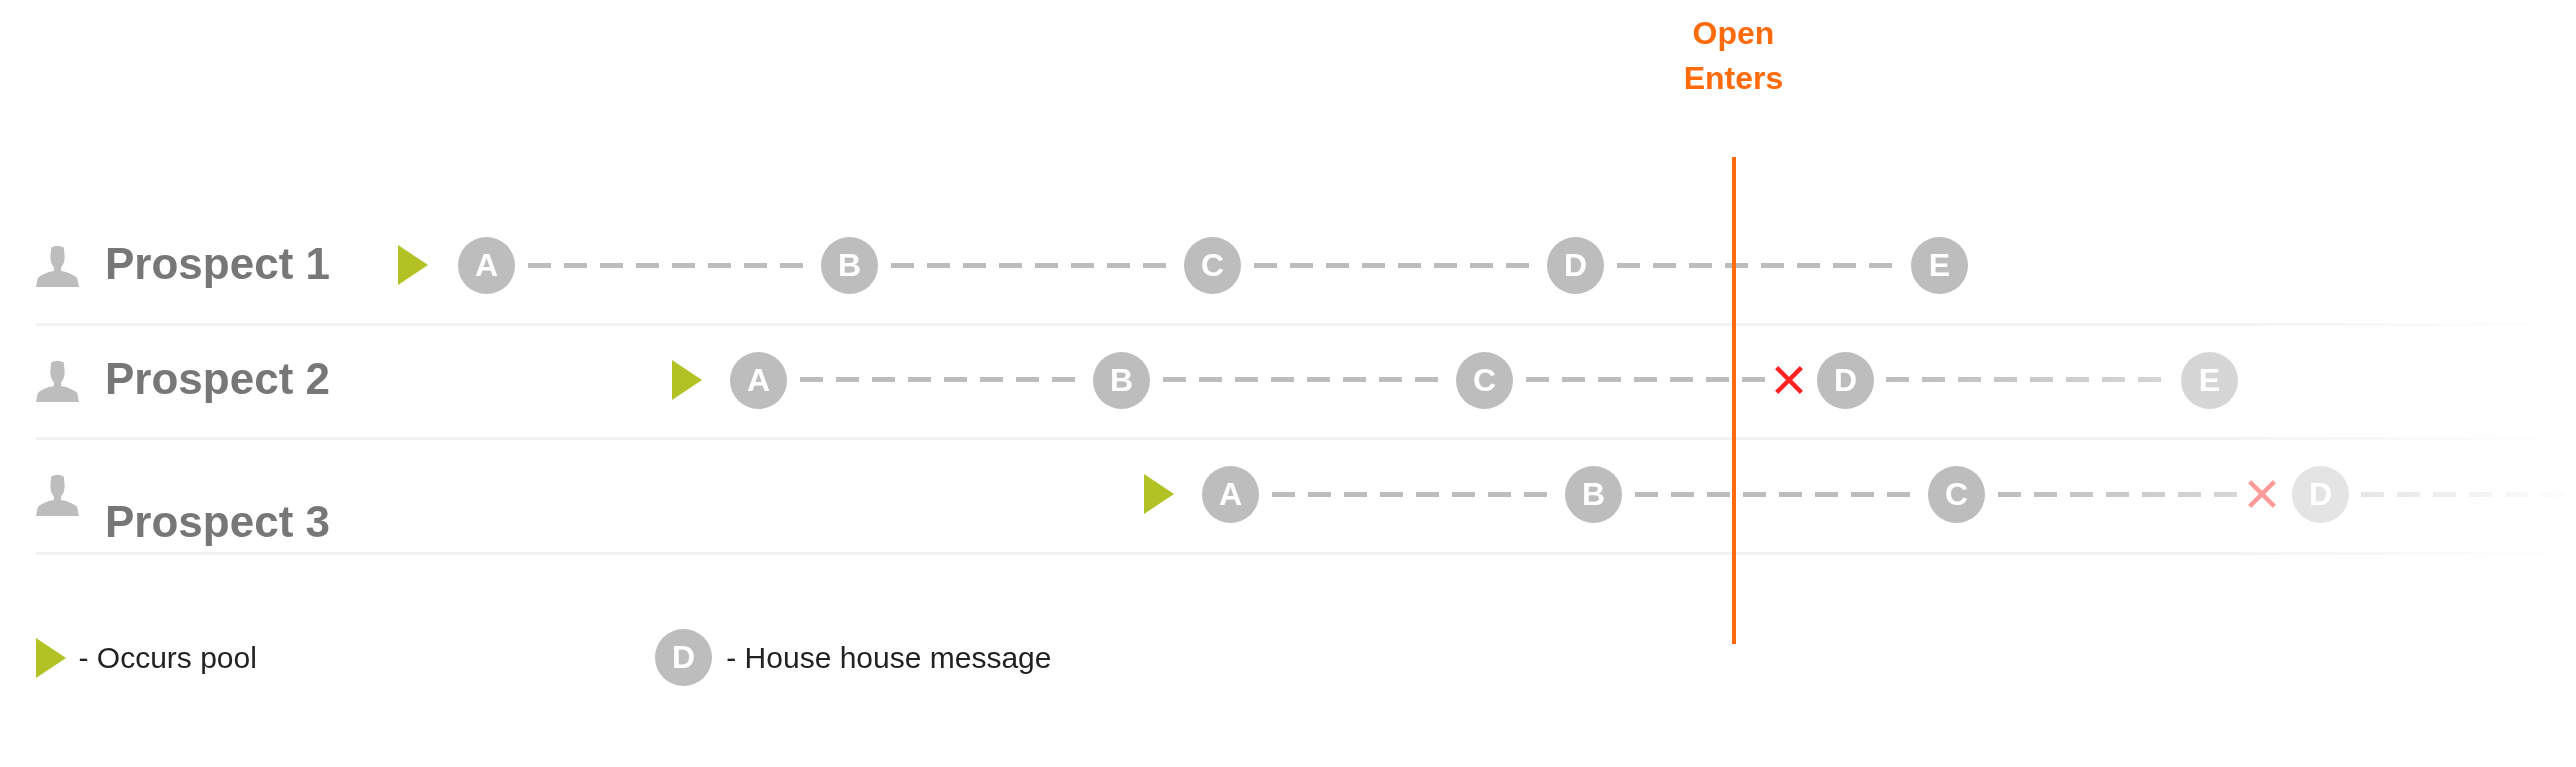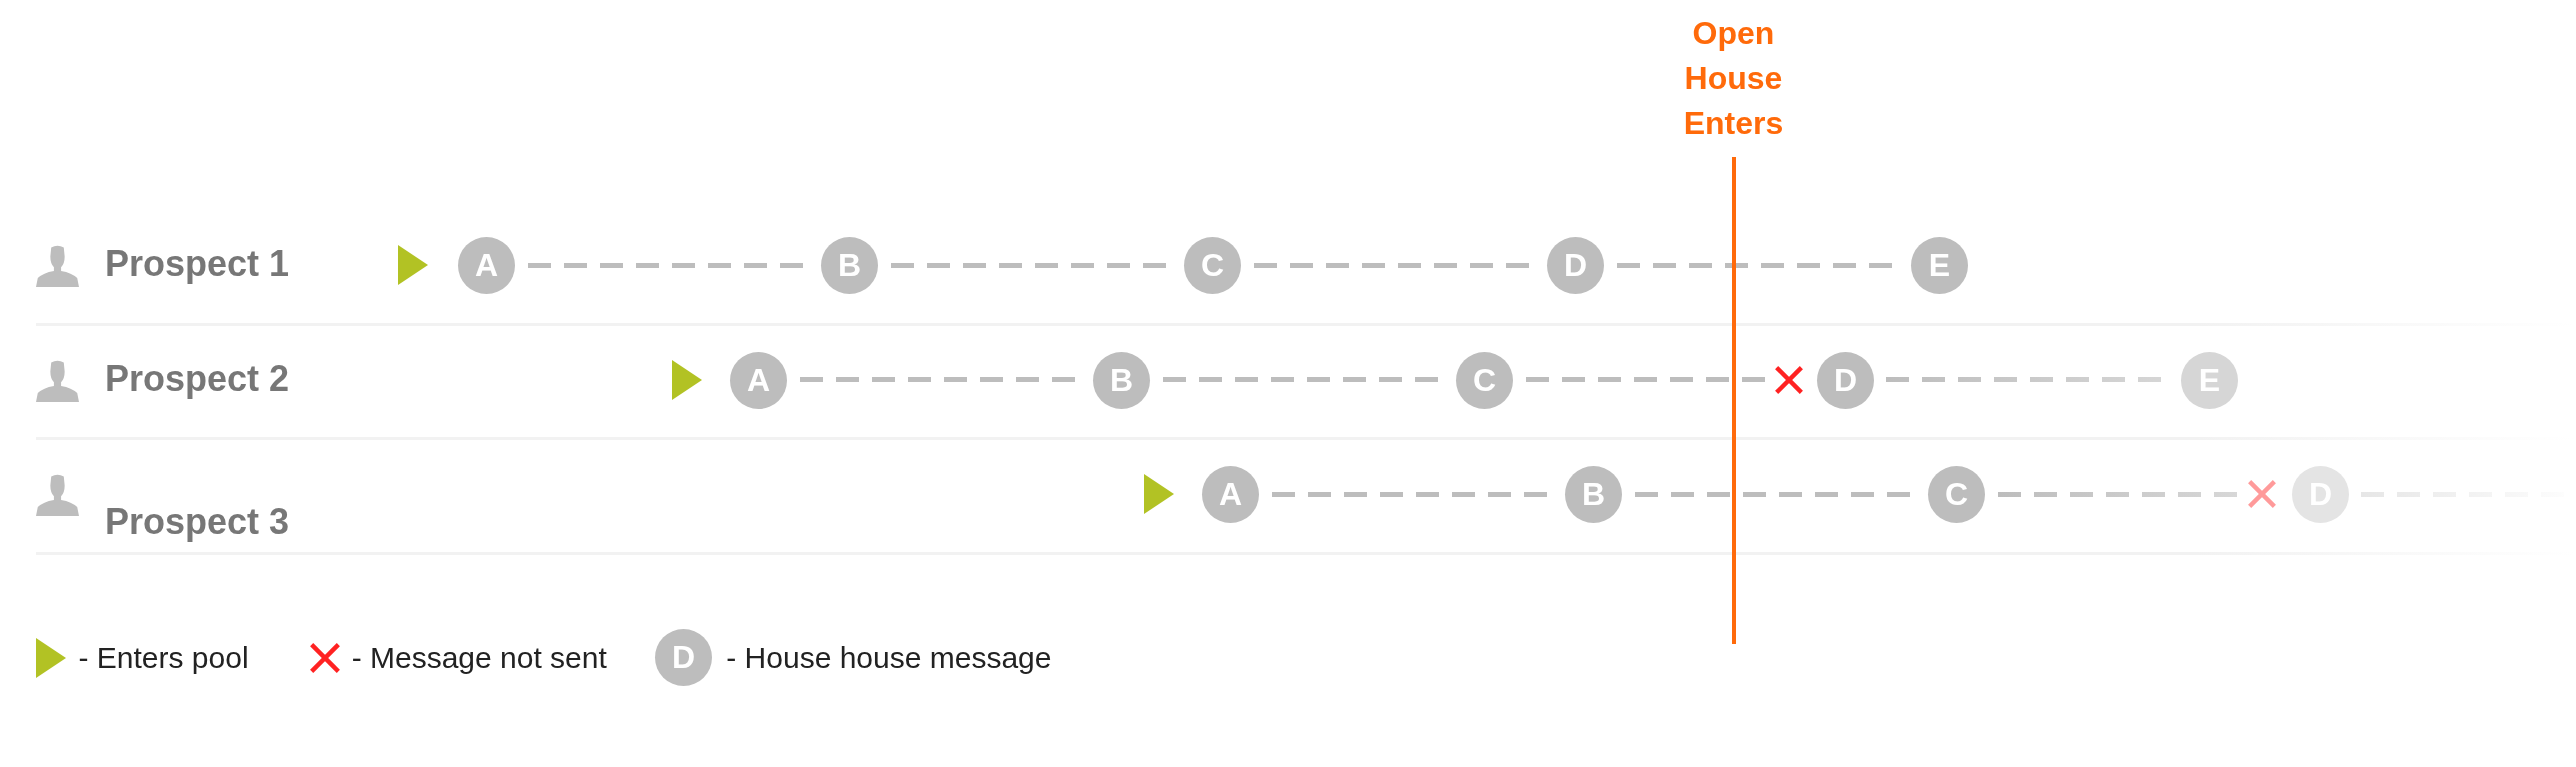--- a/index.html
+++ b/index.html
@@ -9,21 +9,21 @@
   
   .oh-label { position: absolute; left: 1644px; top: 10.7px; width: 179px;
               text-align: center; color: #ff6a0a; font-weight: bold;
               font-size: 32px; line-height: 45px; }
   .oh-label span { display: block; text-align: center; }
   .oh-line { position: absolute; left: 1732px; top: 157px; width: 3.6px; height: 487px;
              background: #ff6a0a; z-index: 5; }
   .row-sep { position: absolute; left: 36px; width: 2540px; height: 2.7px;
              background: linear-gradient(to right, #f2f2f2 0%, #f2f2f2 85%, #ffffff 100%); }
   .person { position: absolute; left: 36px; width: 43px; height: 43px; }
-  .prospect-name { position: absolute; left: 105px; font-size: 36px; font-weight: bold;
+  .prospect-name { position: absolute; left: 105px; font-size: 44px; font-weight: bold;
                    color: #777777; line-height: 43px; white-space: nowrap; }
 
   .enter-tri { position: absolute; width: 0; height: 0;
                border-top: 20.6px solid transparent; border-bottom: 20.6px solid transparent;
                border-left: 30px solid #b2c224; }
 
   .node { position: absolute; width: 57px; height: 57px; border-radius: 50%;
           background: #bdbdbd; color: #ffffff; font-weight: bold; font-size: 32px;
           line-height: 57px; text-align: center; z-index: 2; }
   .node.faded { background: #d6d6d6; }
@@ -36,21 +36,20 @@
   
   .legend { position: absolute; left: 0; top: 626px; width: 1163px; height: 63px; }
   .legend-item { position: absolute; top: 0; height: 63px; display: flex; align-items: center; }
   .legend-text { font-size: 30px; color: #222222; white-space: nowrap; }
 </style>
 </head>
 <body>
 
 <div class="oh-label">
   <span>Open</span>
-  <span>House</span>
   <span>Enters</span>
 </div>
 <div class="oh-line"></div>
 
 <div id="timeline">
     <div class="row-sep" style="top: 323px;"></div>
     <div class="row-sep" style="top: 437px;"></div>
     <div class="row-sep" style="top: 552px;"></div>
     <svg class="person" viewBox="0 0 48 48" style="top: 244px;">
       <path fill="#bdbdbd" d="M17 4 Q24 0 31 4 L32 14 Q32 22 28 26 L28 30 Q40 32 46 38 L48 48 L0 48 L2 38 Q8 32 20 30 L20 26 Q16 22 16 14 Z"></path>
@@ -99,27 +98,20 @@
     </svg>
     <div class="node" style="left: 1202px; top: 466px;">A</div>
     <div class="node" style="left: 1565px; top: 466px;">B</div>
     <div class="node" style="left: 1928px; top: 466px;">C</div>
     <div class="node faded2" style="left: 2292px; top: 466px;">D</div>
   </div>
 
 <div class="legend">
   <div class="legend-item" style="left:36px;">
     <span class="enter-tri" style="position:relative; display:inline-block;"></span>
-    <span class="legend-text" style="margin-left:12.5px;">- Enters pool</span>
-  </div>
-  <div class="legend-item" style="left:309px;">
-    <svg width="32" height="32" viewBox="0 0 36 36">
-      <line x1="3" y1="3" x2="33" y2="33" stroke="#ff2222" stroke-width="5"></line>
-      <line x1="33" y1="3" x2="3" y2="33" stroke="#ff2222" stroke-width="5"></line>
-    </svg>
-    <span class="legend-text" style="margin-left:10.7px;">- Message not sent</span>
+    <span class="legend-text" style="margin-left:12.5px;">- Occurs pool</span>
   </div>
   <div class="legend-item" style="left:655px;">
     <span class="node" style="position:relative; display:inline-block;">D</span>
     <span class="legend-text" style="margin-left:14.3px;">- House house message</span>
   </div>
 </div>
 
 
 </body></html>

